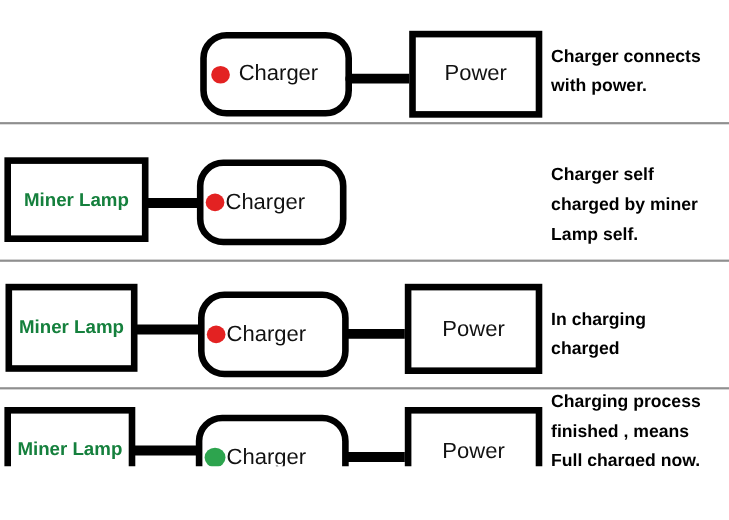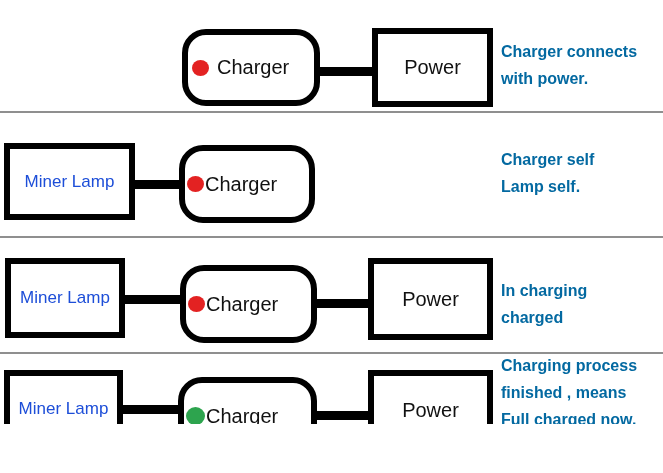--- a/index.html
+++ b/index.html
@@ -31,43 +31,43 @@
     border-radius: 24px;
     justify-content: flex-start;
   }
   .box-label {
     font-size: 20px;
     color: #111111;
     white-space: nowrap;
   }
   .box-label.lamp {
     font-size: 17px;
-    font-weight: normal;
-    color: #1d4ed8;
+    font-weight: bold;
+    color: #15803d;
   }
   .led {
     display: inline-block;
     width: 17px;
     height: 16px;
     border-radius: 50%;
     flex: 0 0 auto;
   }
   .pad8 { margin-right: 8px; }
   .pad1 { margin-right: 1px; }
   .connector {
     position: absolute;
     height: 9px;
     background: #000000;
     border-radius: 4px;
   }
   .caption {
     position: absolute;
     font-size: 16px;
     font-weight: bold;
-    color: #0369a1;
+    color: #000000;
     line-height: 27px;
     white-space: nowrap;
   }
 </style>
 </head>
 <body>
 
 <div id="canvas">
 
   <div>
@@ -91,20 +91,21 @@
     <div class="box" style="left:4px; top:143px; width:131px; height:77px;">
       <span class="box-label lamp">Miner Lamp</span>
     </div>
     <div class="connector" style="left:131px; top:180px; width:52px;"></div>
     <div class="box charger" style="left:179px; top:145px; width:136px; height:78px; padding-left:2px;">
       <span class="led pad1" style="background: rgb(227, 34, 34);"></span>
       <span class="box-label">Charger</span>
     </div>
     <div class="caption" style="left:501px; top:146px;">
       <div>Charger self</div>
+      <div>charged by miner</div>
       <div>Lamp self.</div>
     </div>
   </div>
 
   <div class="separator" style="top: 236px; background: rgb(143, 143, 143);"></div>
 
   <div>
     <div class="box" style="left:5px; top:258px; width:120px; height:80px;">
       <span class="box-label lamp">Miner Lamp</span>
     </div>

